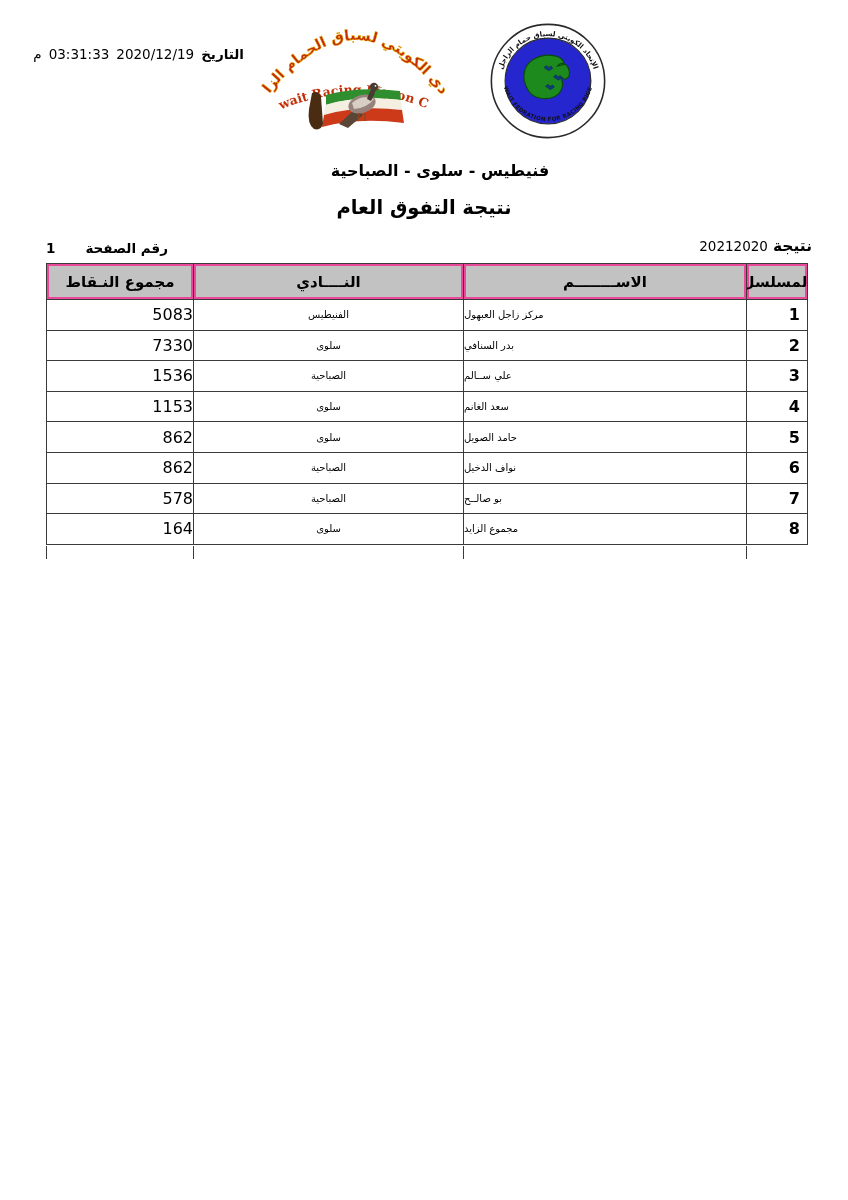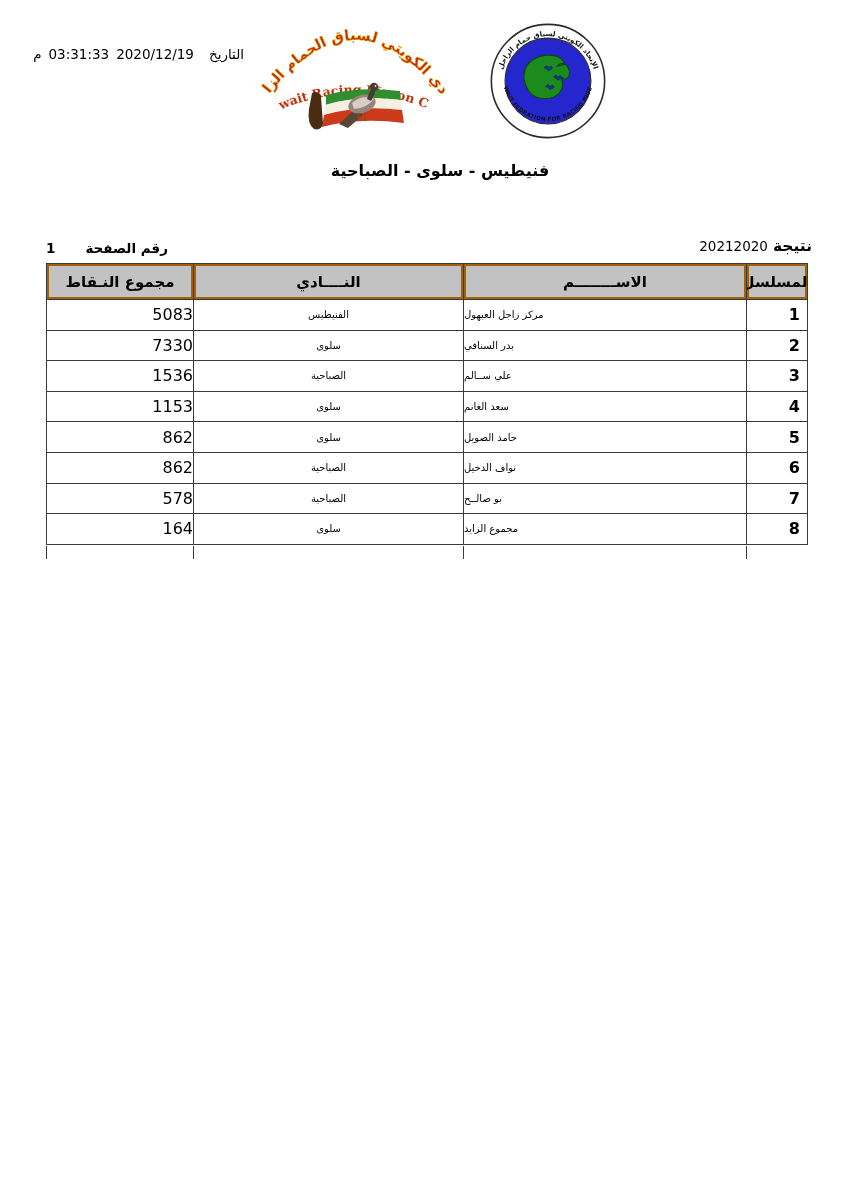--- a/index.html
+++ b/index.html
@@ -10,21 +10,21 @@
     overflow:hidden;
   }
   .page { position:absolute; inset:0; background:#fff; }
 
   
   .date-line {
     position:absolute; top:46px; left:8px; width:236px;
     direction:rtl; display:flex; align-items:baseline; gap:7px;
     font-size:13.5px; white-space:nowrap; justify-content:flex-start;
   }
-  .date-line .lbl { font-weight:normal; margin-left:8px; }
+  .date-line .lbl { font-weight:bold; margin-left:0; }
 
   
   .club-logo { position:absolute; left:256px; top:24px; }
   .fed-logo  { position:absolute; left:489px; top:22px; }
 
   
   .title1 { position:absolute; top:161px; left:0; width:848px; text-align:center;
             font-weight:bold; font-size:16px; direction:rtl;padding-left:32px; }
   .title2 { position:absolute; top:196px; left:0; width:848px; text-align:center;
             font-weight:bold; font-size:19.5px; direction:rtl; }
@@ -35,21 +35,21 @@
   .season .lbl { font-weight:bold; font-size:15.5px; }
   .season .val { font-size:13.5px; }
   .pagenum { position:absolute; top:240px; left:46px; direction:rtl;
              display:flex; align-items:baseline; gap:30px;
              font-size:13.5px; font-weight:bold; }
 
   
   .results { position:absolute; top:263px; left:46px; }
   table { border-collapse:collapse; table-layout:fixed; width:761px; direction:rtl; }
   th, td { border:1px solid #3a3a3a; overflow:hidden; }
-  thead th { height:36px; padding:2px; background:#a16207; }
+  thead th { height:36px; padding:2px; background:#ec4899; }
   .hfill { background:#c2c2c2; width:100%; height:100%;
            display:flex; align-items:center; justify-content:center;
            font-weight:bold; font-size:15px; }
   tbody td { height:30.6px; font-size:10px; vertical-align:middle; }
   td.c-serial { font-weight:bold; font-size:16px; text-align:right; padding-left:4px; padding-right:7px; }
   td.c-name   { text-align:left; padding-right:7px; }
   td.c-club   { text-align:center; }
   td.c-points { font-size:16px; }
 
   
@@ -121,20 +121,21 @@
                  C 92,50 99,53 101,59 C 104,65 102,71 97,73 L 91,70
                  C 96,80 93,90 83,95 C 71,100 56,97 50,87 C 45,79 43,72 45,64 Z" fill="#1d8a1d" stroke="#0a4a0a" stroke-width="1.5"></path>
         <path d="M 70,58 q 3,-5 6,0 q 3,-4 5,1 l -5,3 Z" fill="#103c7a" stroke="#06245a" stroke-width="0.6"></path>
         <path d="M 82,70 q 3,-5 6,0 q 3,-4 5,1 l -5,3 Z" fill="#103c7a" stroke="#06245a" stroke-width="0.6"></path>
         <path d="M 72,82 q 3,-5 6,0 q 3,-4 5,1 l -5,3 Z" fill="#103c7a" stroke="#06245a" stroke-width="0.6"></path>
       </g>
     </svg>
   </div>
 
   <div class="title1">فنيطيس - سلوى - الصباحية</div>
+  <div class="title2">نتيجة التفوق العام</div>
 
   <div class="season">
     <span class="lbl">نتيجة</span>
     <span class="val" dir="ltr">20212020</span>
   </div>
   <div class="pagenum">
     <span>رقم الصفحة</span>
     <span>1</span>
   </div>
 

